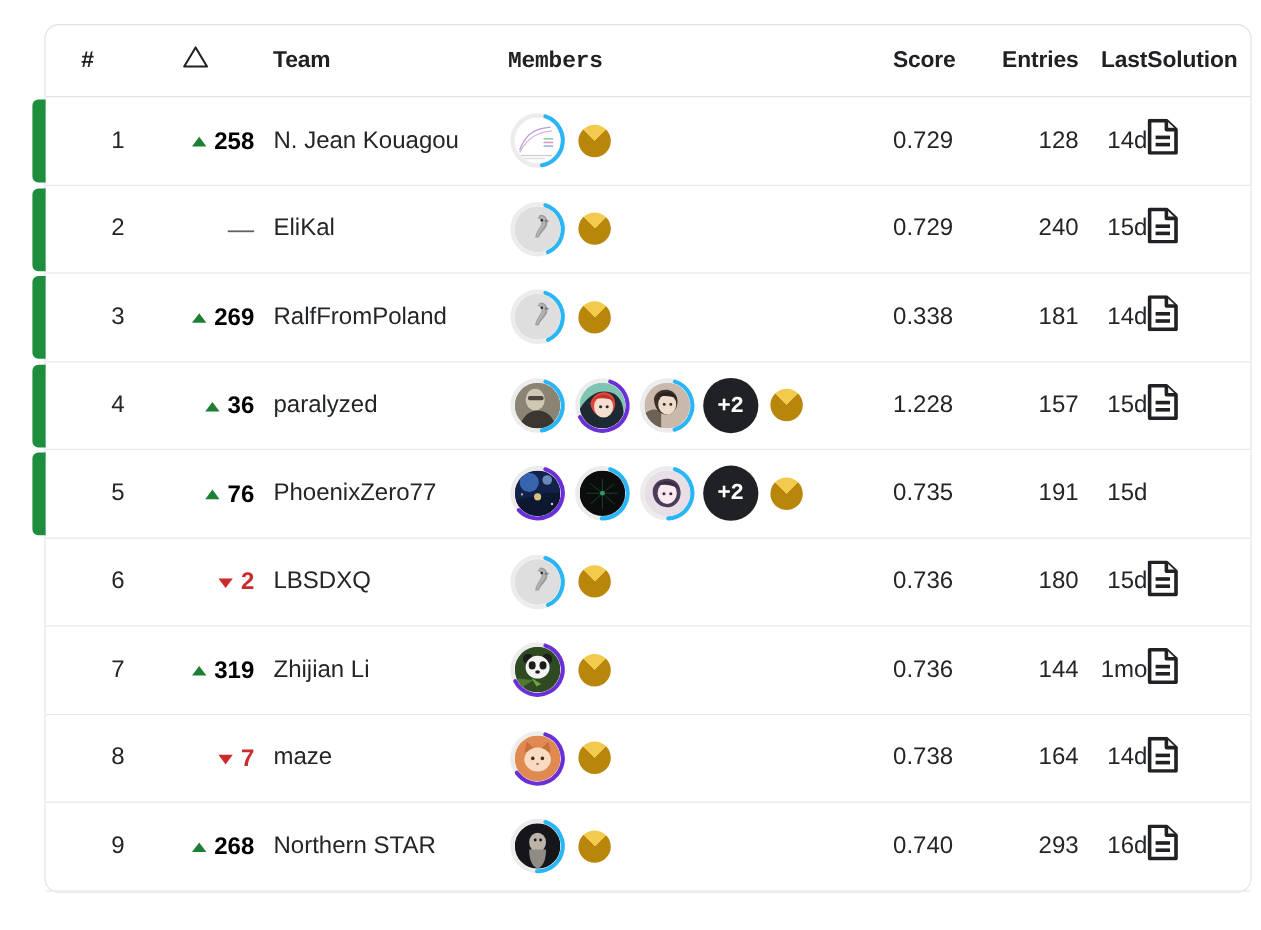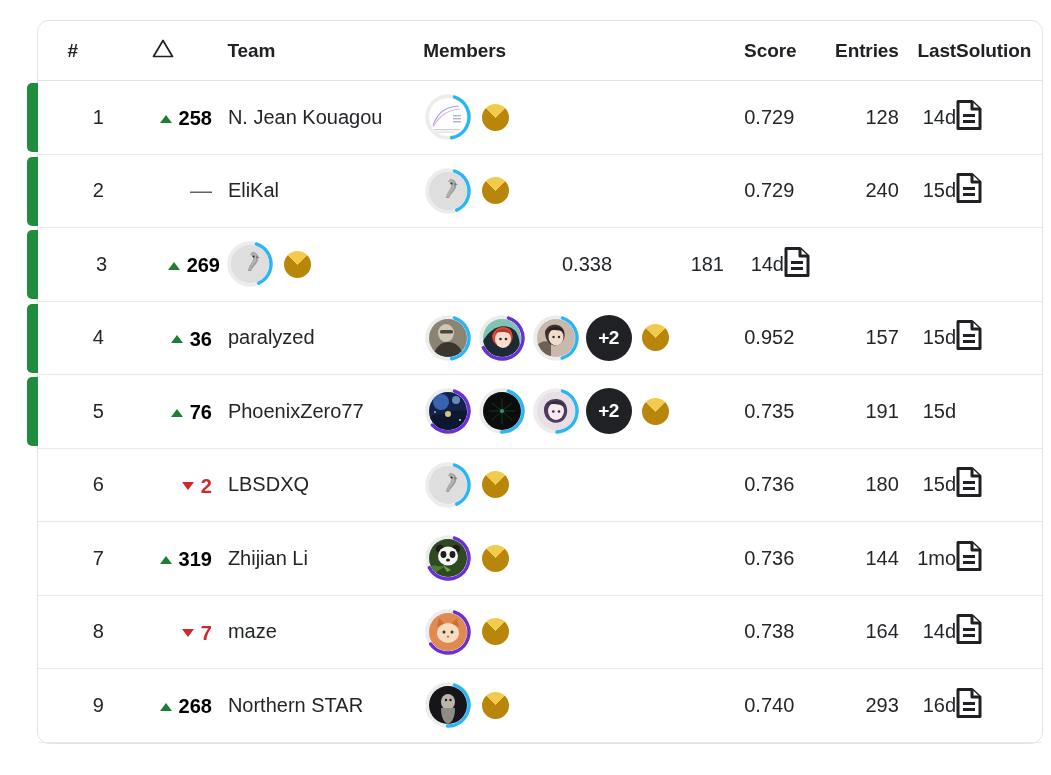--- a/index.html
+++ b/index.html
@@ -64,21 +64,21 @@
     width: 11px;
     height: 69px;
     background: #1e8e3e;
     border-radius: 5px 0 0 5px;
   }
 
   
   .c-rank    { width: 73px;  text-align: right; padding-right: 4px; }
   .c-delta   { width: 115px; text-align: right; padding-right: 6px; white-space: nowrap; }
   .c-team    { width: 215px; padding-left: 10px; white-space: nowrap; overflow: hidden; }
-  .c-members { width: 336px; padding-left: 0px; }
+  .c-members { width: 336px; padding-left: 0px; font-family: Liberation Mono, monospace; }
   .c-score   { width: 82px;  text-align: left; }
   .c-entries { width: 80px;  text-align: right; }
   .c-last    { width: 60px;  text-align: right; }
   .c-sol     { width: 90px;  text-align: left; }
 
   .lb-head .c-rank    { padding-right: 0px; text-align: center; width: 73px; }
   .lb-head .c-delta   { text-align: center; padding-right: 0; }
   .lb-head .c-team    { padding-left: 10px; }
   .lb-head .c-members { padding-left: 0px; }
 
@@ -270,20 +270,21 @@
   </svg></span></div>
   </div>
         <div class="lb-row">
     <div class="rank-marker "></div>
 
     <div class="c-rank">3</div>
     <div class="c-delta"><span class="delta up">
             <span class="tri up"></span>
             <span>269</span>
           </span></div>
+    <div class="c-team">RalfFromPoland</div>
     <div class="c-members">
       <div class="members">
     <div class="avatar">
       <div class="ring">
         <svg width="48" height="48" viewBox="0 0 48 48" aria-hidden="true">
     <circle cx="24" cy="24" r="21" fill="none" stroke="#ececec" stroke-width="3.4"></circle>
     <circle cx="24" cy="24" r="21" fill="none" stroke="#29b6f6" stroke-width="3.4" stroke-linecap="round" stroke-dasharray="50.1398187512931 81.80707269947823" transform="rotate(-72 24 24)"></circle>
   </svg>
       </div>
       <div class="photo"><svg viewBox="0 0 38 38" width="38" height="38">
@@ -363,21 +364,21 @@
         <ellipse cx="19" cy="18" rx="7.5" ry="8.5" fill="#f0dccb"></ellipse>
         <path d="M11 12 C15 6 25 7 27 13 C23 11 16 10 11 12 Z" fill="#2b221e"></path>
         <circle cx="16.5" cy="18" r="1.2" fill="#2a2a2a"></circle>
         <circle cx="22" cy="18" r="1.2" fill="#2a2a2a"></circle>
       </svg></div>
     </div>
               <div class="more-badge">+2</div>
               <div class="medal gold"></div>
             </div>
     </div>
-    <div class="c-score">0.952</div>
+    <div class="c-score">1.228</div>
     <div class="c-entries">157</div>
     <div class="c-last">15d</div>
     <div class="c-sol"><span class="doc-icon"><svg width="26" height="30" viewBox="0 0 26 30" aria-hidden="true">
     <path d="M2 1.5 H16 L24 9 V28.5 H2 Z" fill="#ffffff" stroke="#202124" stroke-width="3" stroke-linejoin="round"></path>
     <path d="M16 1.5 V9 H24" fill="#ffffff" stroke="#202124" stroke-width="3" stroke-linejoin="round"></path>
     <rect x="7" y="14" width="12" height="3" fill="#202124"></rect>
     <rect x="7" y="20" width="12" height="3" fill="#202124"></rect>
   </svg></span></div>
   </div>
         <div class="lb-row">

